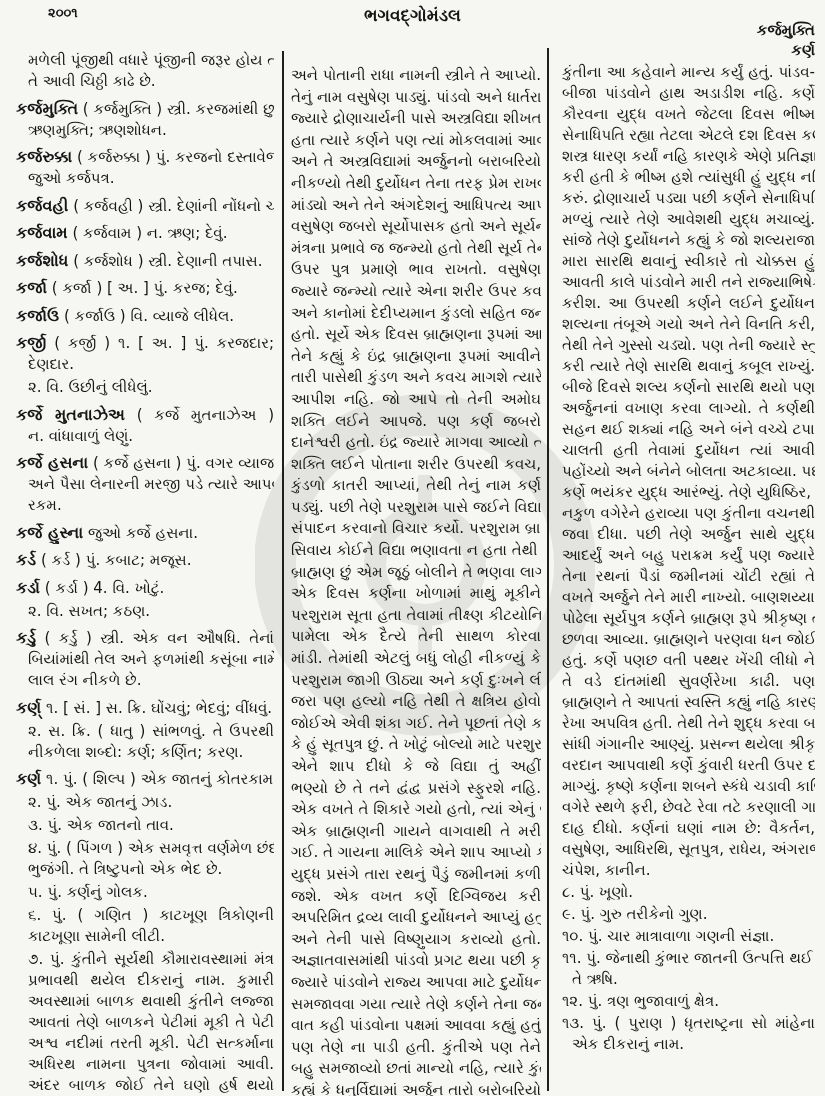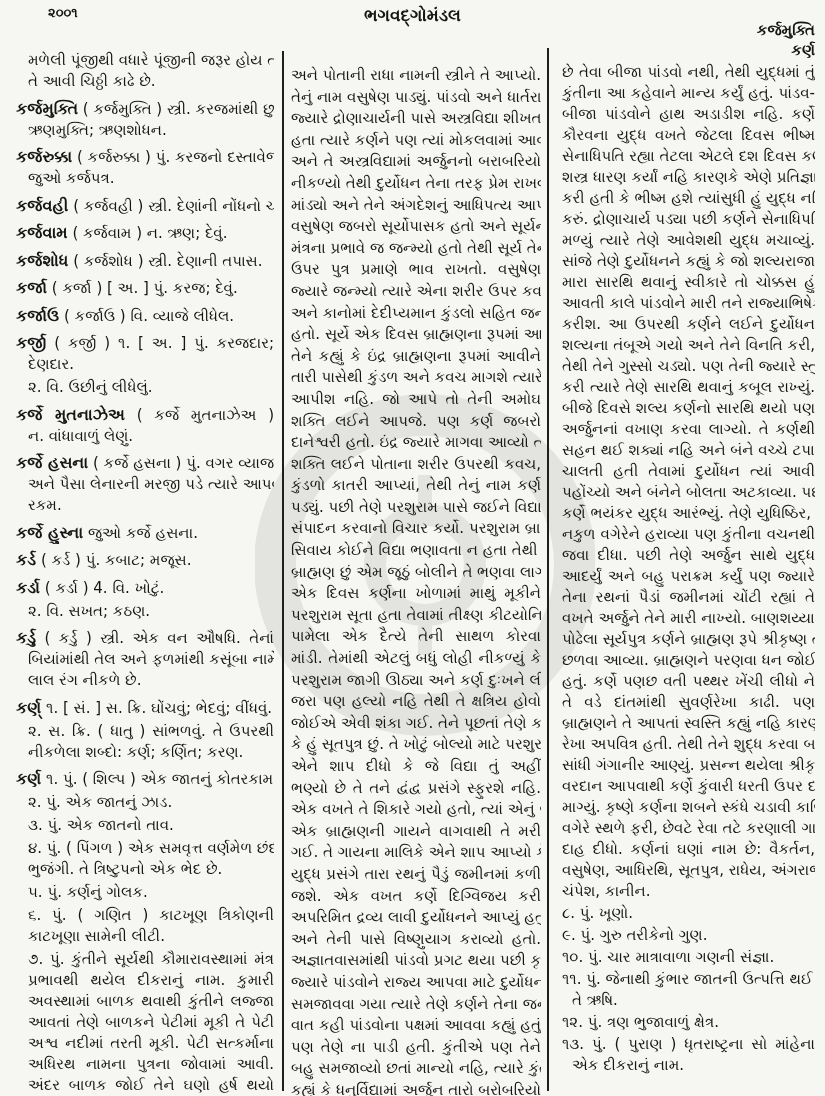--- a/index.html
+++ b/index.html
@@ -202,21 +202,20 @@
         <div class="ln"><span>જ્યારે પાંડવોને રાજ્ય આપવા માટે દુર્યોધનને</span></div>
         <div class="ln"><span>સમજાવવા ગયા ત્યારે તેણે કર્ણને તેના જન્મની</span></div>
         <div class="ln"><span>વાત કહી પાંડવોના પક્ષમાં આવવા કહ્યું હતું</span></div>
         <div class="ln"><span>પણ તેણે ના પાડી હતી. કુંતીએ પણ તેને</span></div>
         <div class="ln"><span>બહુ સમજાવ્યો છતાં માન્યો નહિ, ત્યારે કુંતીએ</span></div>
         <div class="ln"><span>કહ્યું કે ધનુર્વિદ્યામાં અર્જુન તારો બરોબરિયો</span></div>
       </div>
     </div>
     <div class="col col-right">
       <div class="blk continuation">
-        <div class="ln"><span>છે તેવા બીજા પાંડવો નથી, તેથી યુદ્ધમાં તું</span></div>
         <div class="ln"><span>કુંતીના આ કહેવાને માન્ય કર્યું હતું. પાંડવ-</span></div>
         <div class="ln"><span>બીજા પાંડવોને હાથ અડાડીશ નહિ. કર્ણે</span></div>
         <div class="ln"><span>કૌરવના યુદ્ધ વખતે જેટલા દિવસ ભીષ્મ</span></div>
         <div class="ln"><span>સેનાધિપતિ રહ્યા તેટલા એટલે દશ દિવસ કર્ણે</span></div>
         <div class="ln"><span>શસ્ત્ર ધારણ કર્યાં નહિ કારણકે એણે પ્રતિજ્ઞા</span></div>
         <div class="ln"><span>કરી હતી કે ભીષ્મ હશે ત્યાંસુધી હું યુદ્ધ નહિ</span></div>
         <div class="ln"><span>કરું. દ્રોણાચાર્ય પડ્યા પછી કર્ણને સેનાધિપતિપદ</span></div>
         <div class="ln"><span>મળ્યું ત્યારે તેણે આવેશથી યુદ્ધ મચાવ્યું.</span></div>
         <div class="ln"><span>સાંજે તેણે દુર્યોધનને કહ્યું કે જો શલ્યરાજા</span></div>
         <div class="ln"><span>મારા સારથિ થવાનું સ્વીકારે તો ચોક્કસ હું</span></div>

